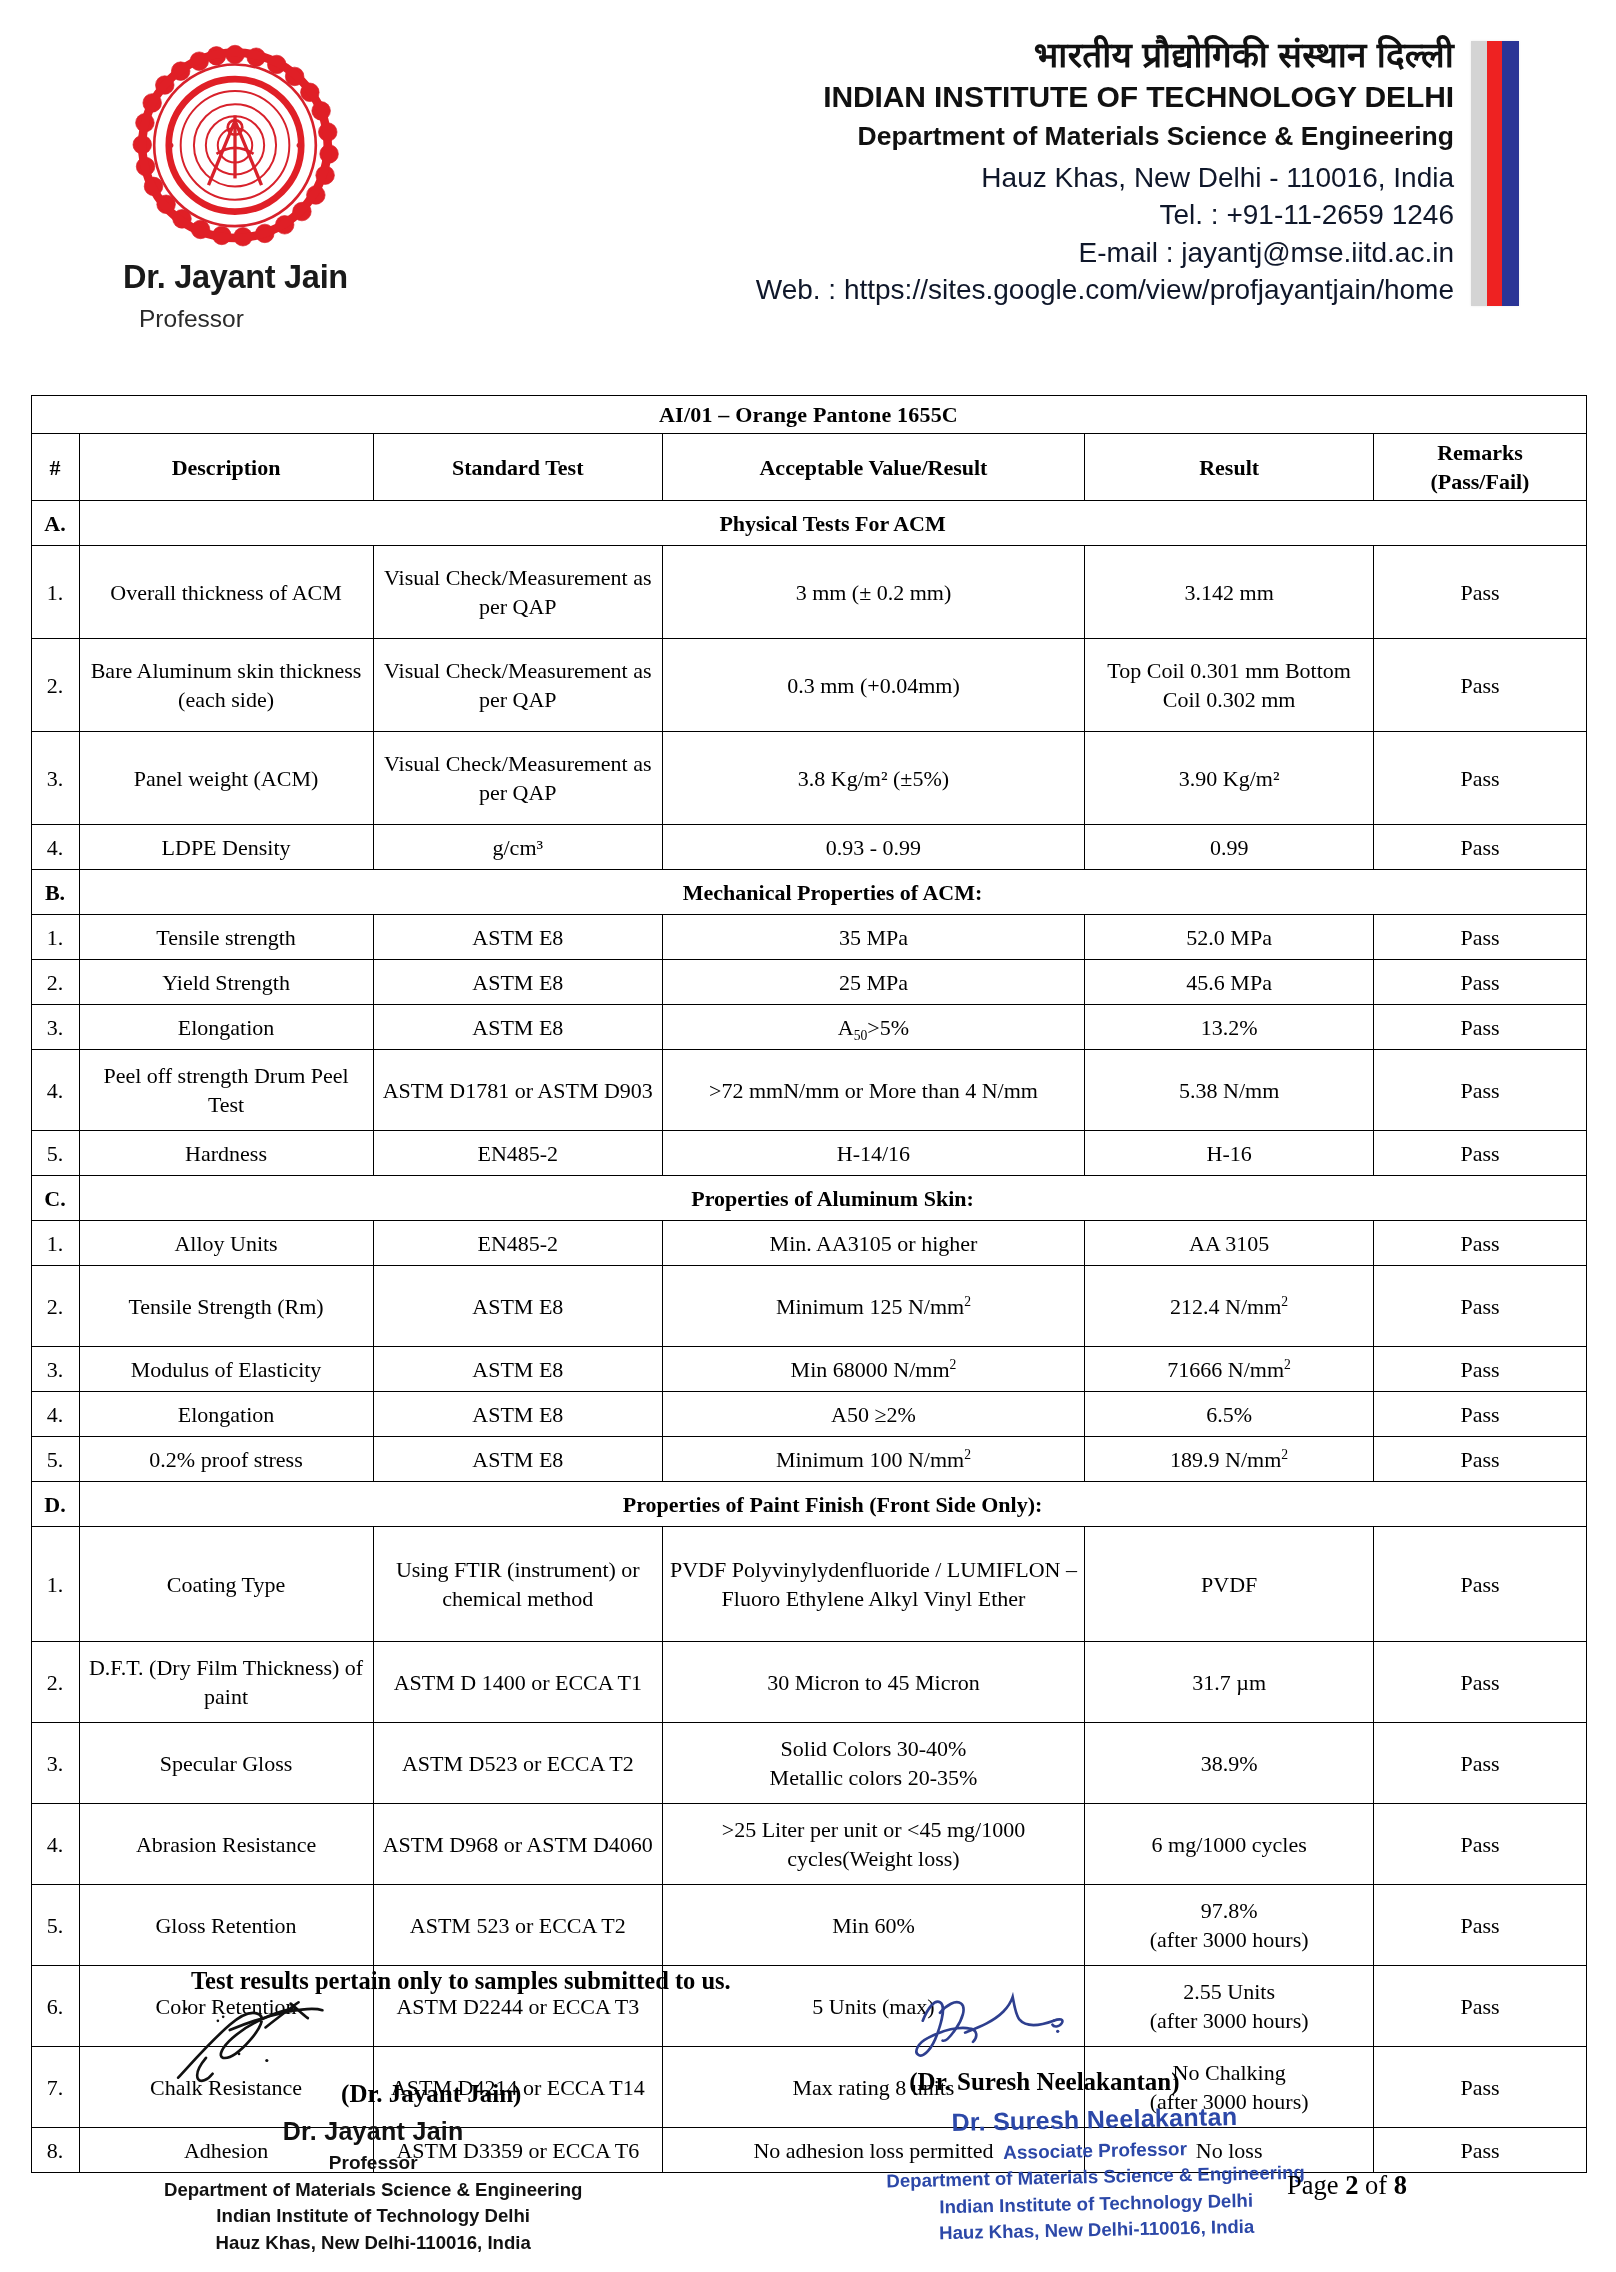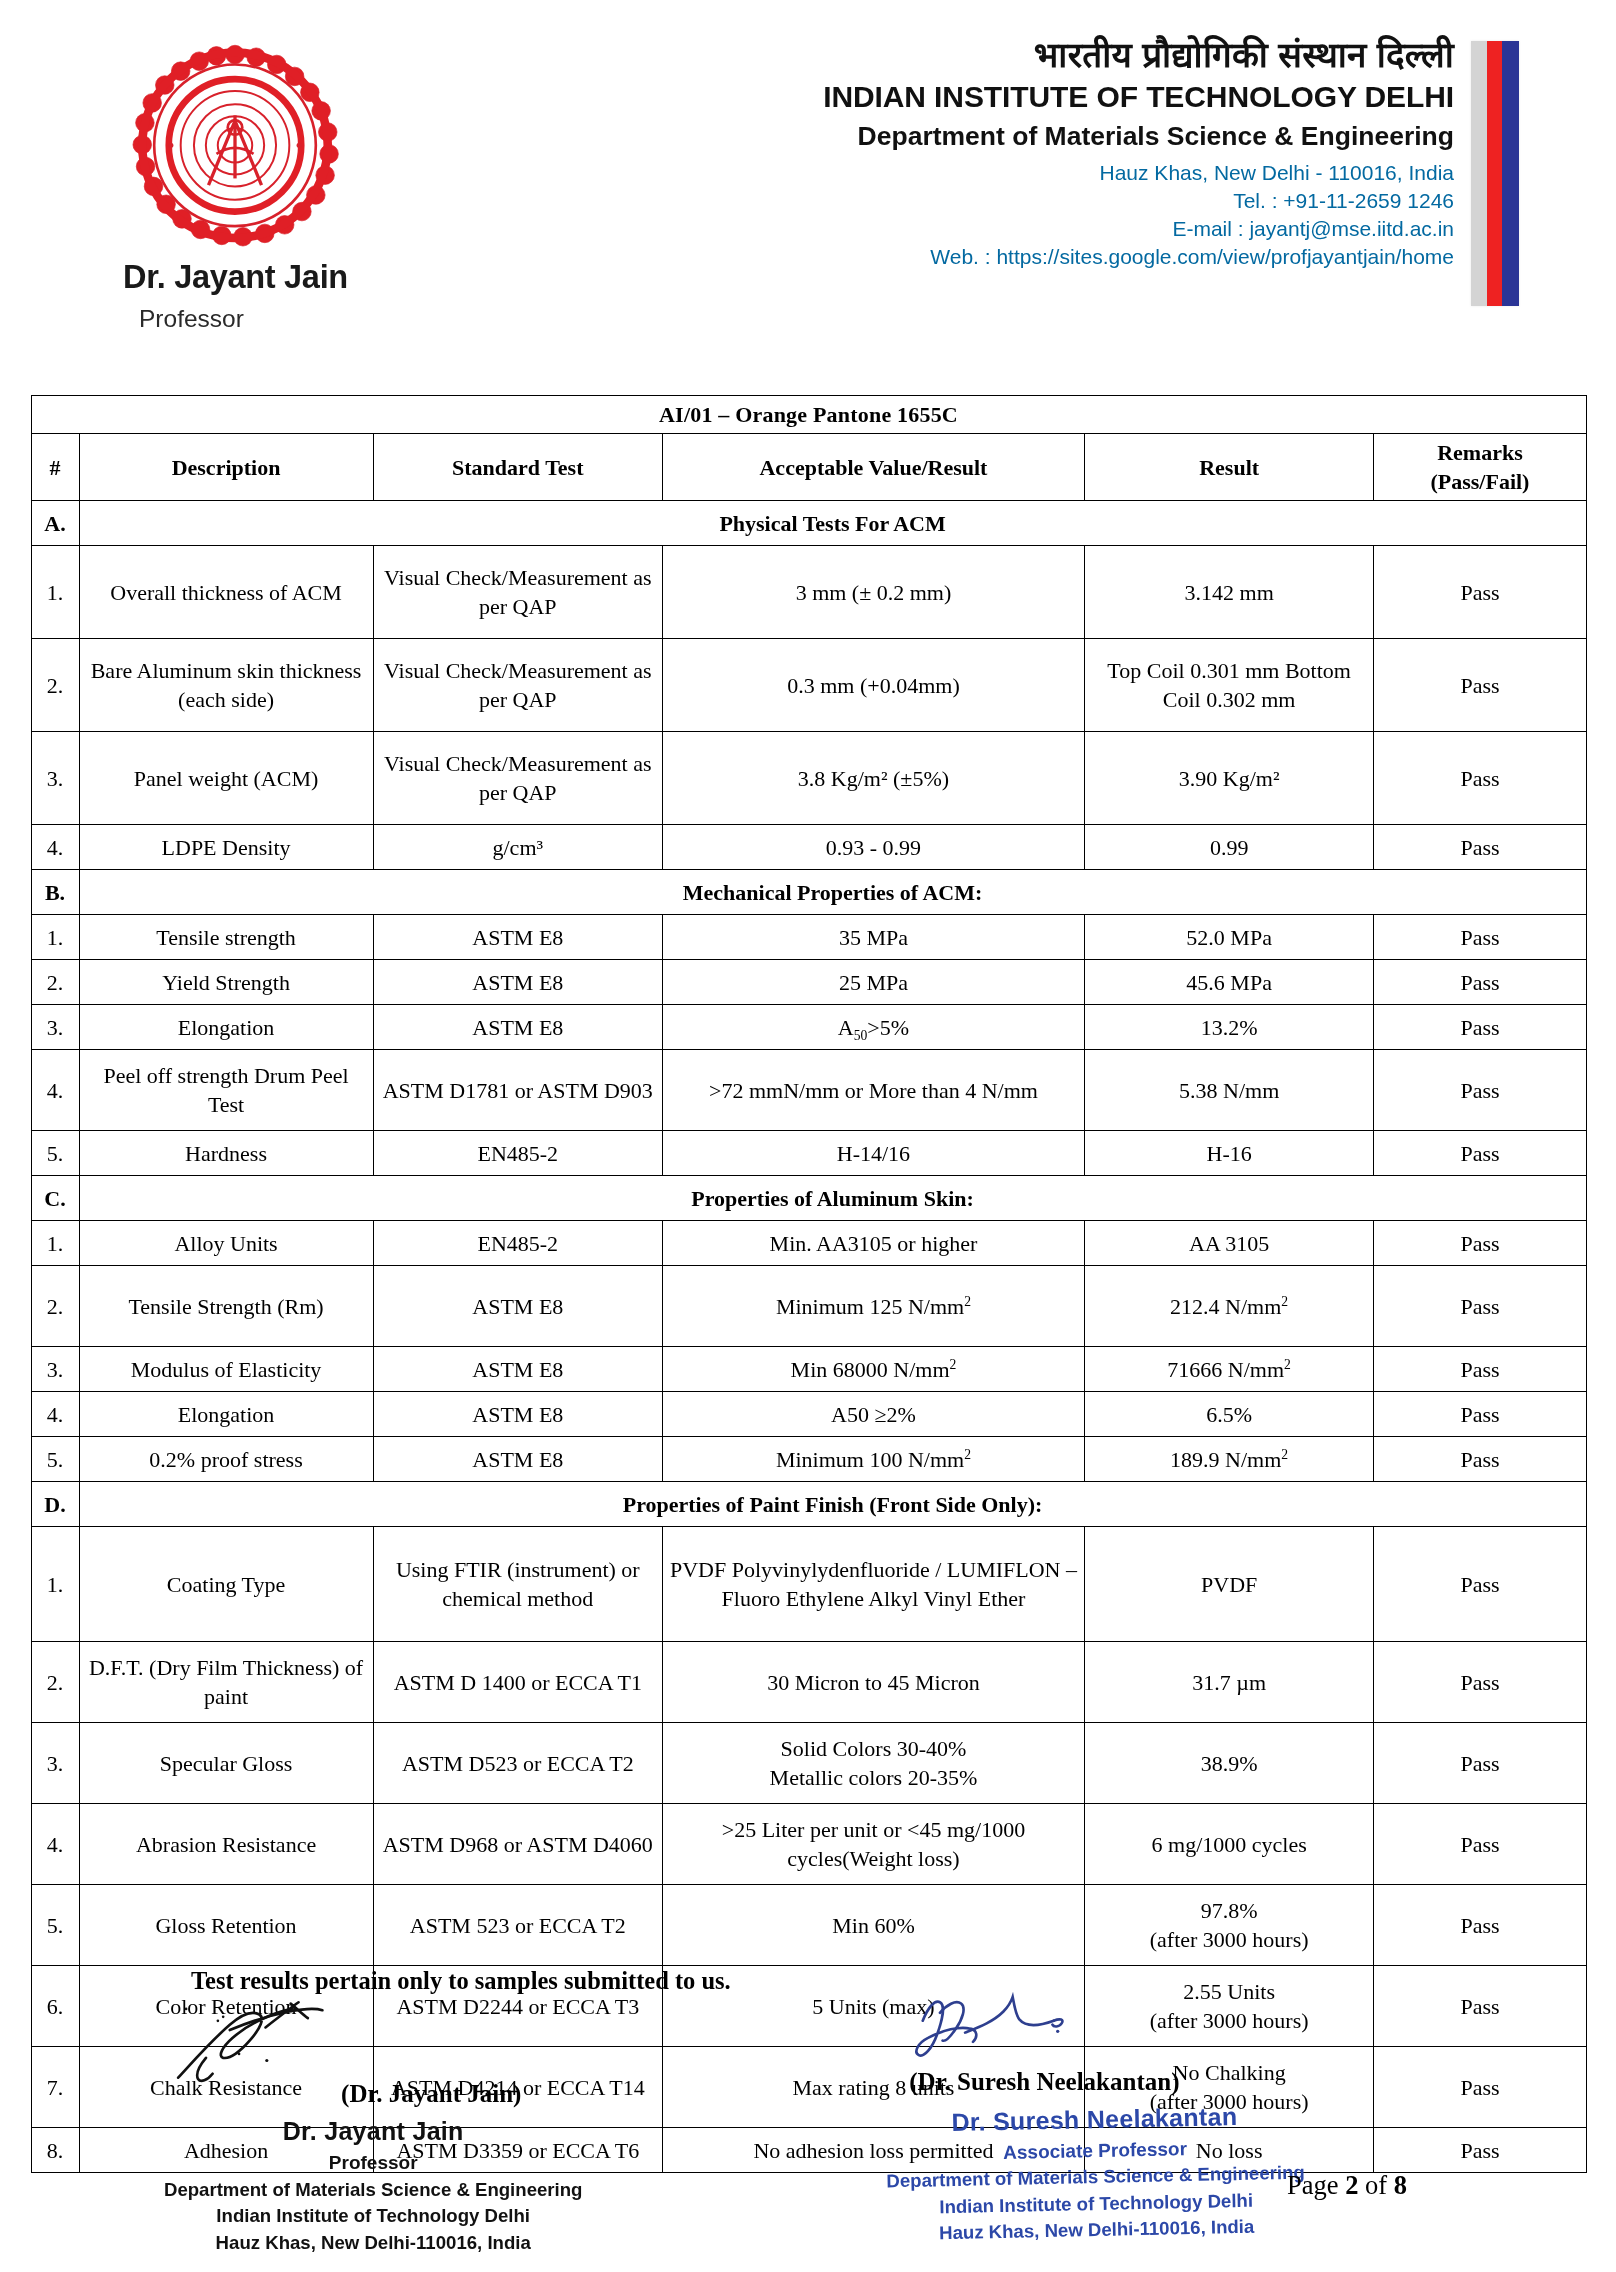--- a/index.html
+++ b/index.html
@@ -82,24 +82,24 @@
   .inst-dept {
     font-family: "Liberation Sans", "DejaVu Sans", sans-serif;
     font-size: 26.5px;
     font-weight: bold;
     line-height: 1.3;
     margin-top: 4px;
     color: #111;
   }
   .inst-line {
     font-family: "Liberation Sans", "DejaVu Sans", sans-serif;
-    font-size: 21px;
+    font-size: 28px;
     font-weight: normal;
     line-height: 1.33;
-    color: #0369a1;
+    color: #0f172a;
   }
   .inst-line.first { margin-top: 5.3px; }
 
   .flag {
     position: absolute;
     right: 98px;
     top: 41px;
     width: 48px;
     height: 265px;
     display: flex;

